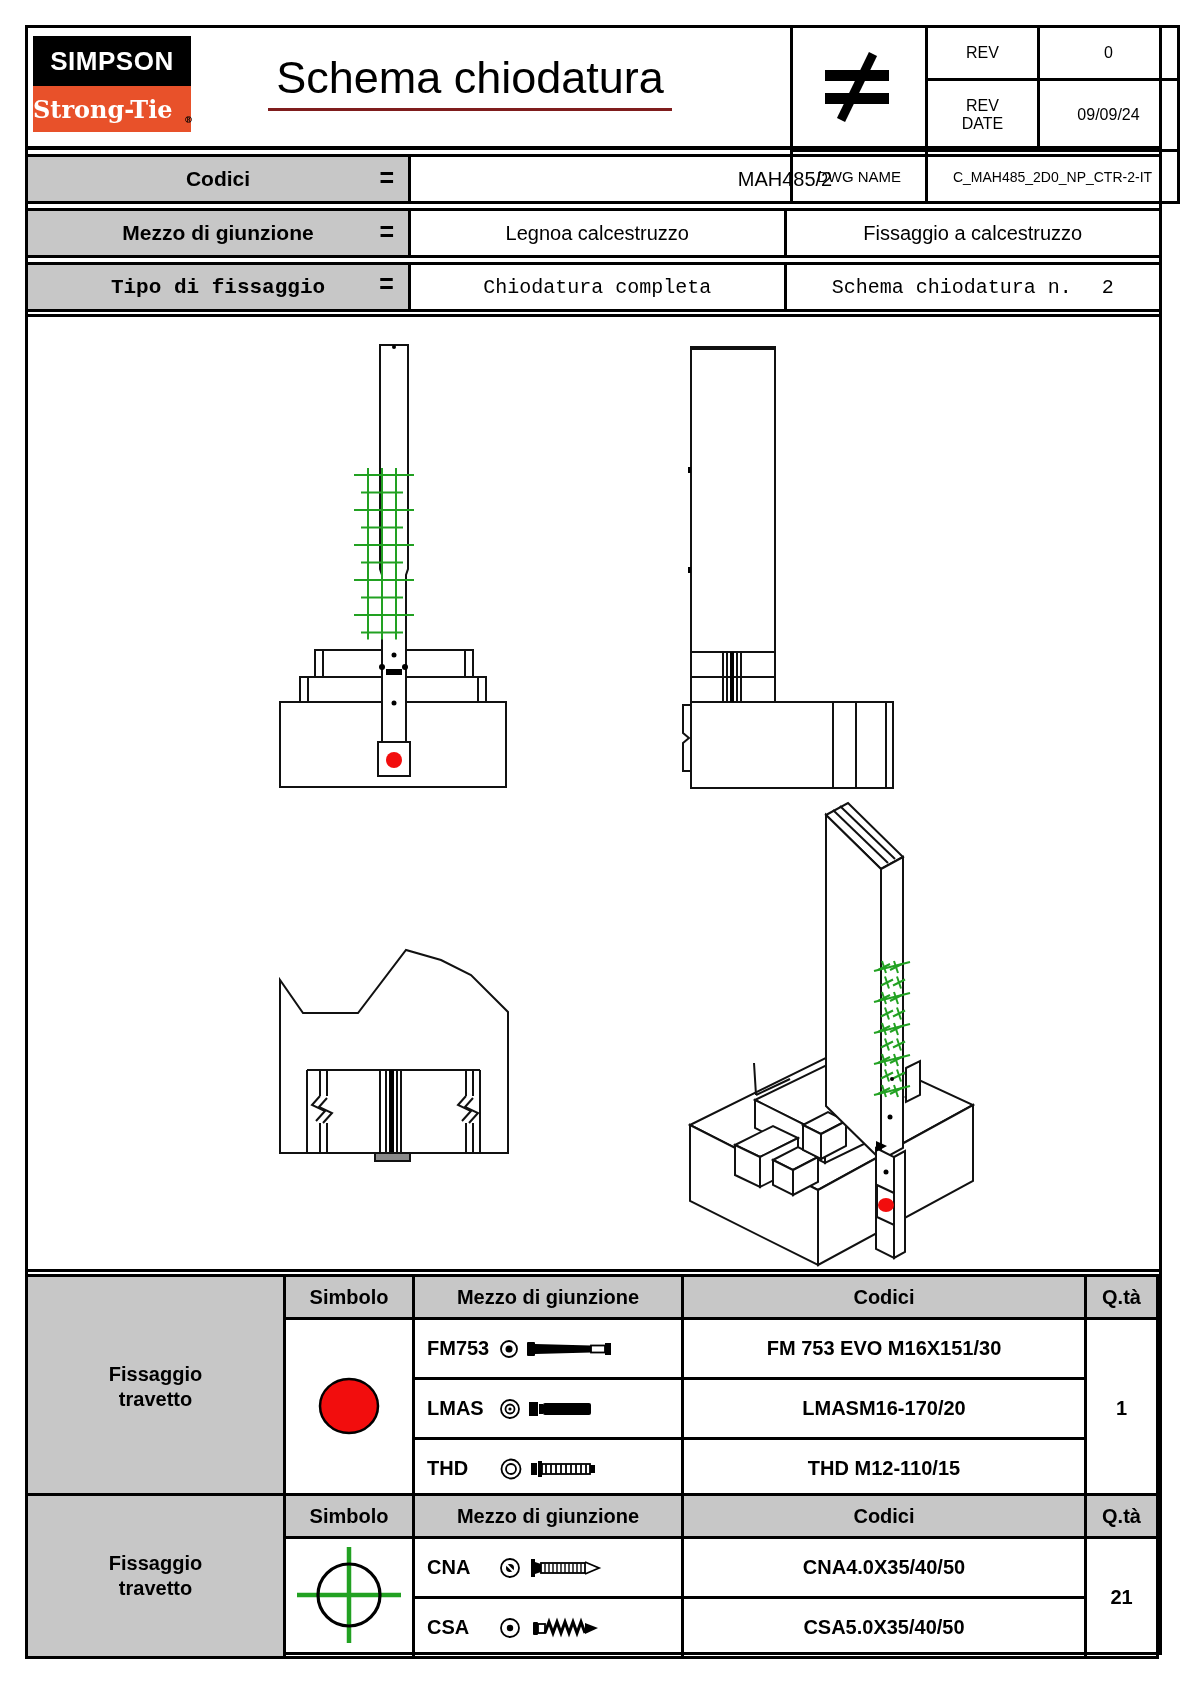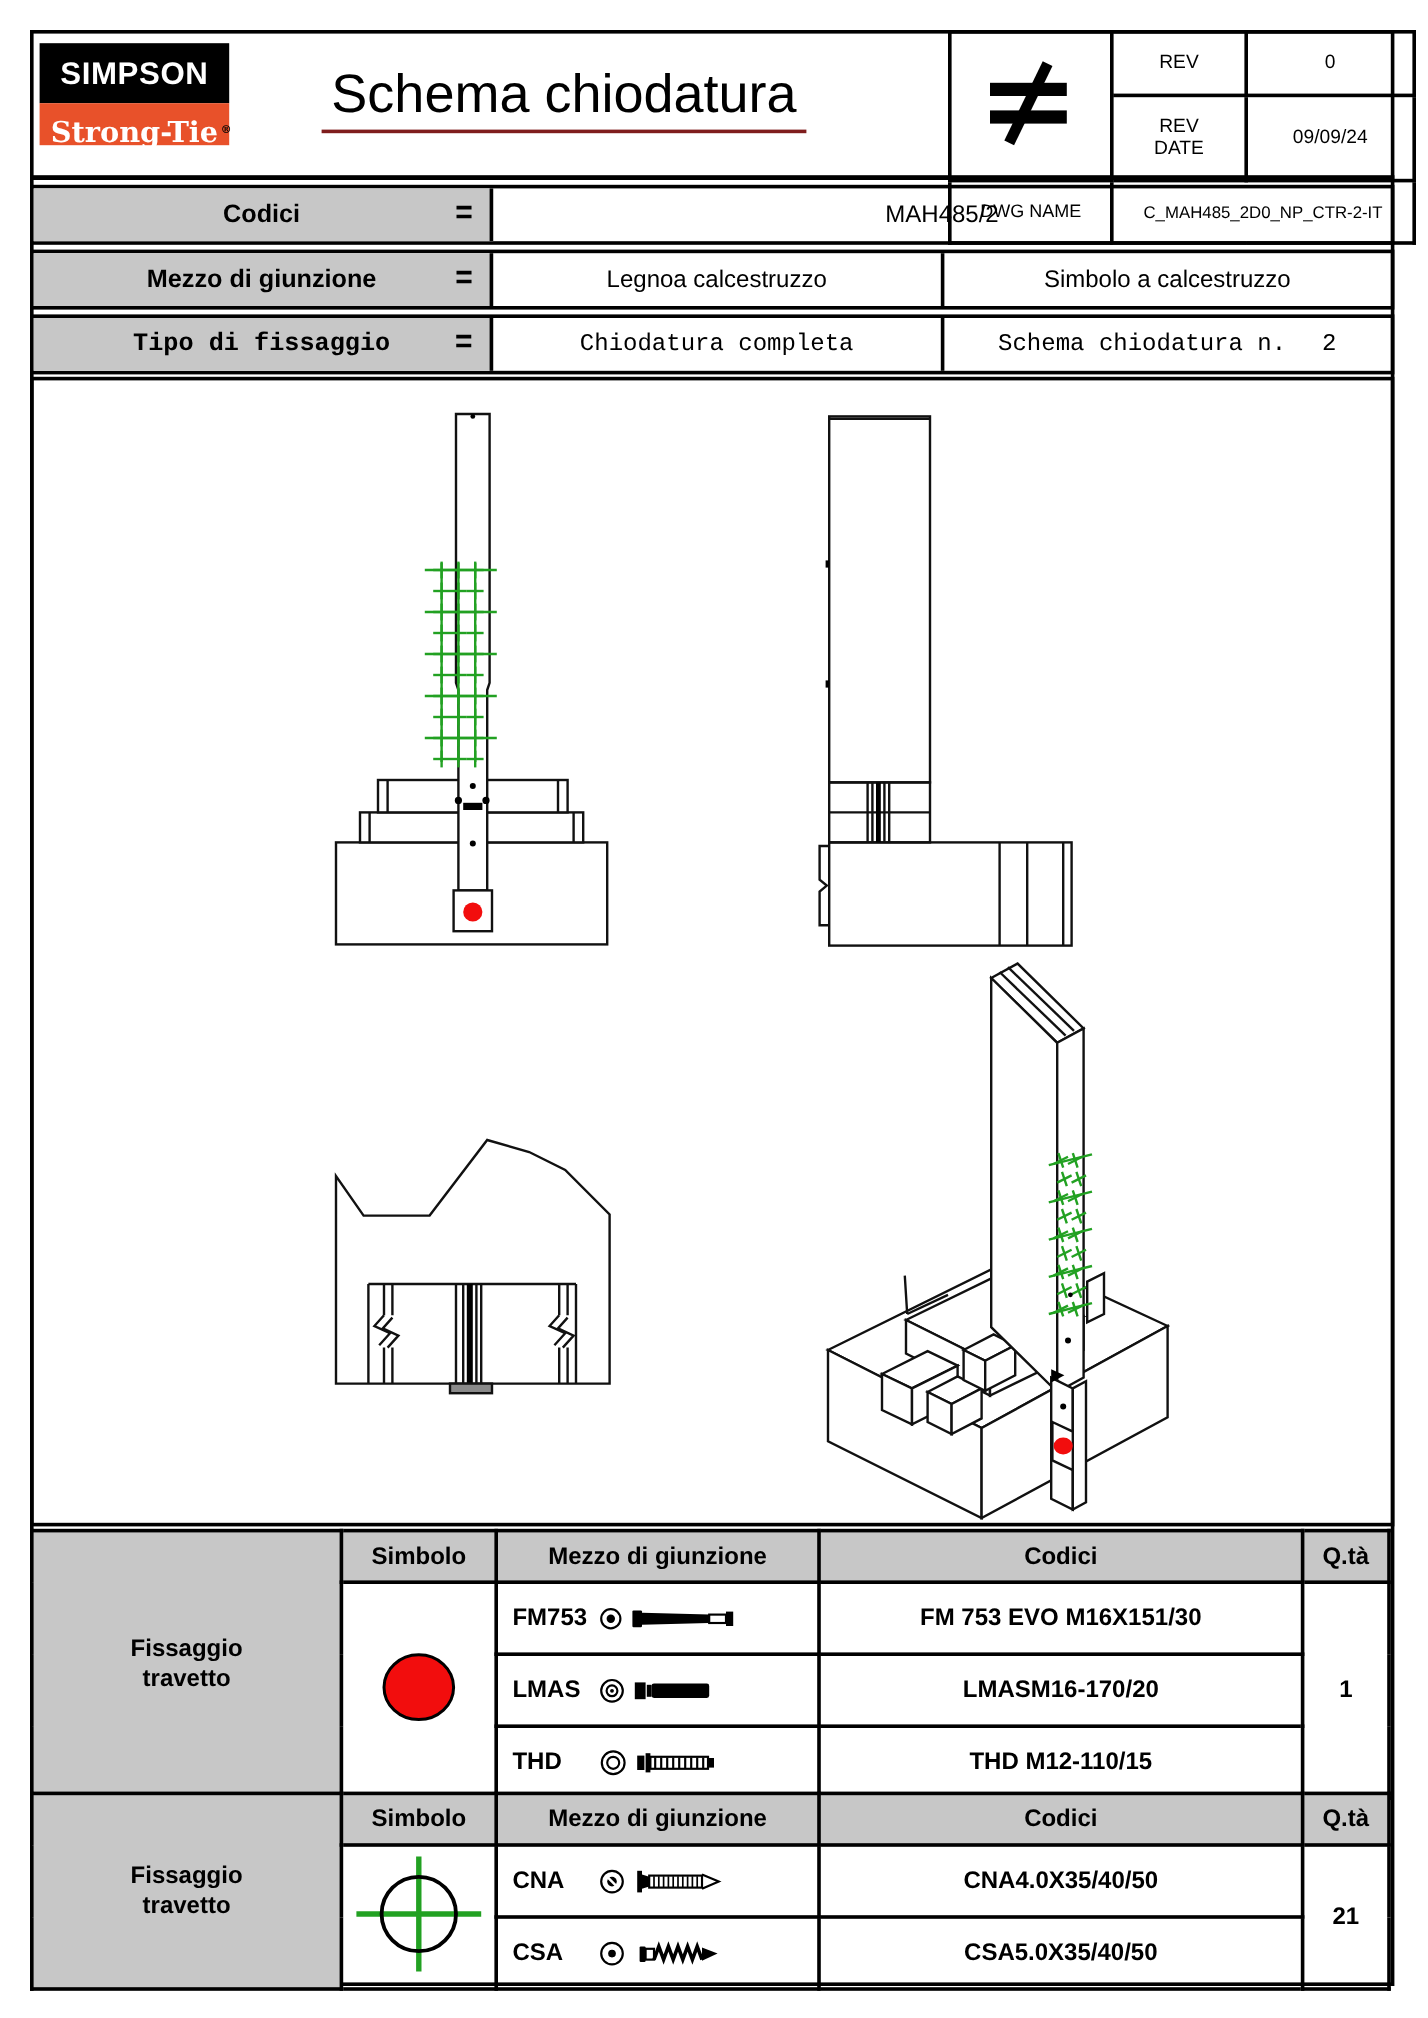--- a/index.html
+++ b/index.html
@@ -4,22 +4,22 @@
 <style>
   html,body{margin:0;padding:0;}
   body{width:1190px;height:1682px;position:relative;background:#fff;
        font-family:"Liberation Sans", sans-serif;color:#000;}
   .abs{position:absolute;box-sizing:border-box;}
   .outer{left:25px;top:25px;width:1137px;height:1630px;border:3px solid #000;}
   
   .logo{left:33px;top:36px;width:158px;border-radius:18px;}
   .logo-top{background:#000;color:#fff;font-weight:bold;font-size:26px;text-align:center;
             height:50px;line-height:50px;letter-spacing:.5px;}
-  .logo-bot{background:var(--c-orange);color:#fff;font-weight:bold;font-size:24px;text-align:center;
-            height:35px;line-height:47px;font-family:"DejaVu Serif", serif;position:relative;}
+  .logo-bot{background:var(--c-orange);color:#fff;font-weight:bold;font-size:24px;text-align:left;
+            height:46px;line-height:47px;font-family:"DejaVu Serif", serif;position:relative;}
   .logo-reg{position:absolute;right:-2px;bottom:-12px;font-size:9px;color:#000;}
   .title-wrap{left:200px;top:52px;width:540px;text-align:center;}
   .title-wrap span{display:inline-block;font-size:45px;border-bottom:3px solid #7f1d1d;padding:0 8px 4px 8px;}
   table.revtab{position:absolute;left:790px;top:25px;border-collapse:collapse;table-layout:fixed;}
   table.revtab td{border:3px solid #000;text-align:center;font-size:16px;padding:16px;}
   .hr1{left:25px;top:146px;width:1137px;height:4px;background:#000;}
   
   .info-row{left:25px;width:1137px;height:50px;border:3px solid #000;display:flex;}
   .info-label{width:380px;background:var(--c-gray);border-right:3px solid #000;position:relative;
               display:flex;align-items:center;justify-content:center;font-weight:bold;font-size:21px;}
@@ -109,21 +109,21 @@
   </div>
   <div class="info-val">MAH485/2</div>
 </div>
 
 <div class="abs info-row" style="top:208px;">
   <div class="info-label">
     <span>Mezzo di giunzione</span>
     <span class="info-eq">=</span>
   </div>
   <div class="info-val" style="max-width:380px;">Legnoa calcestruzzo</div>
-  <div class="info-val split">Simbolo a calcestruzzo</div>
+  <div class="info-val split">Fissaggio a calcestruzzo</div>
 </div>
 
 <div class="abs info-row" style="top:262px;font-family:Liberation Mono, monospace;">
   <div class="info-label">
     <span>Tipo di fissaggio</span>
     <span class="info-eq">=</span>
   </div>
   <div class="info-val" style="max-width:380px;">Chiodatura completa</div>
   <div class="info-val split">
     <span>Schema chiodatura n.</span>

